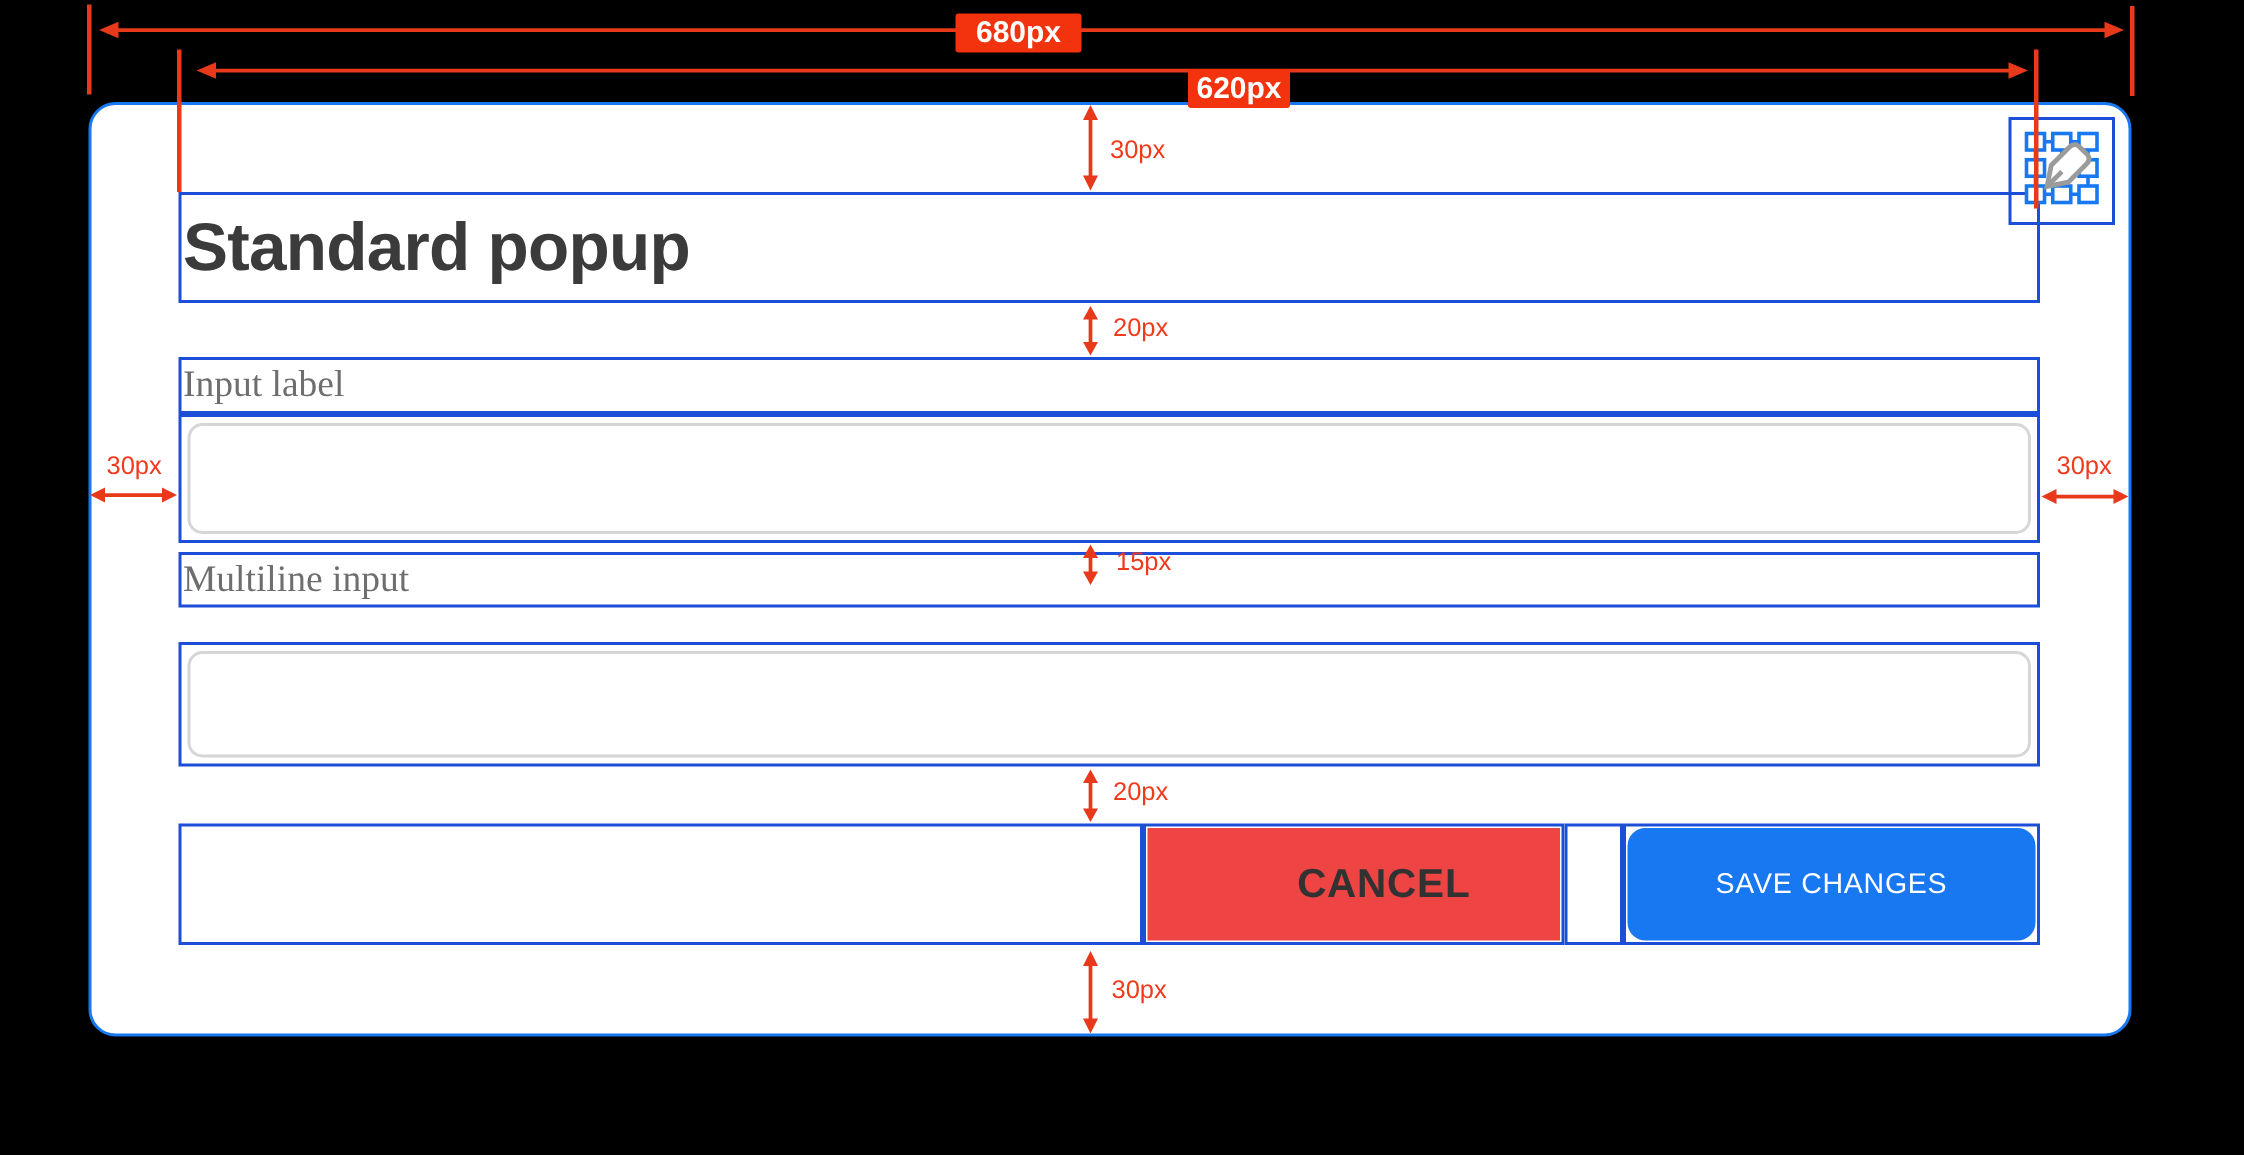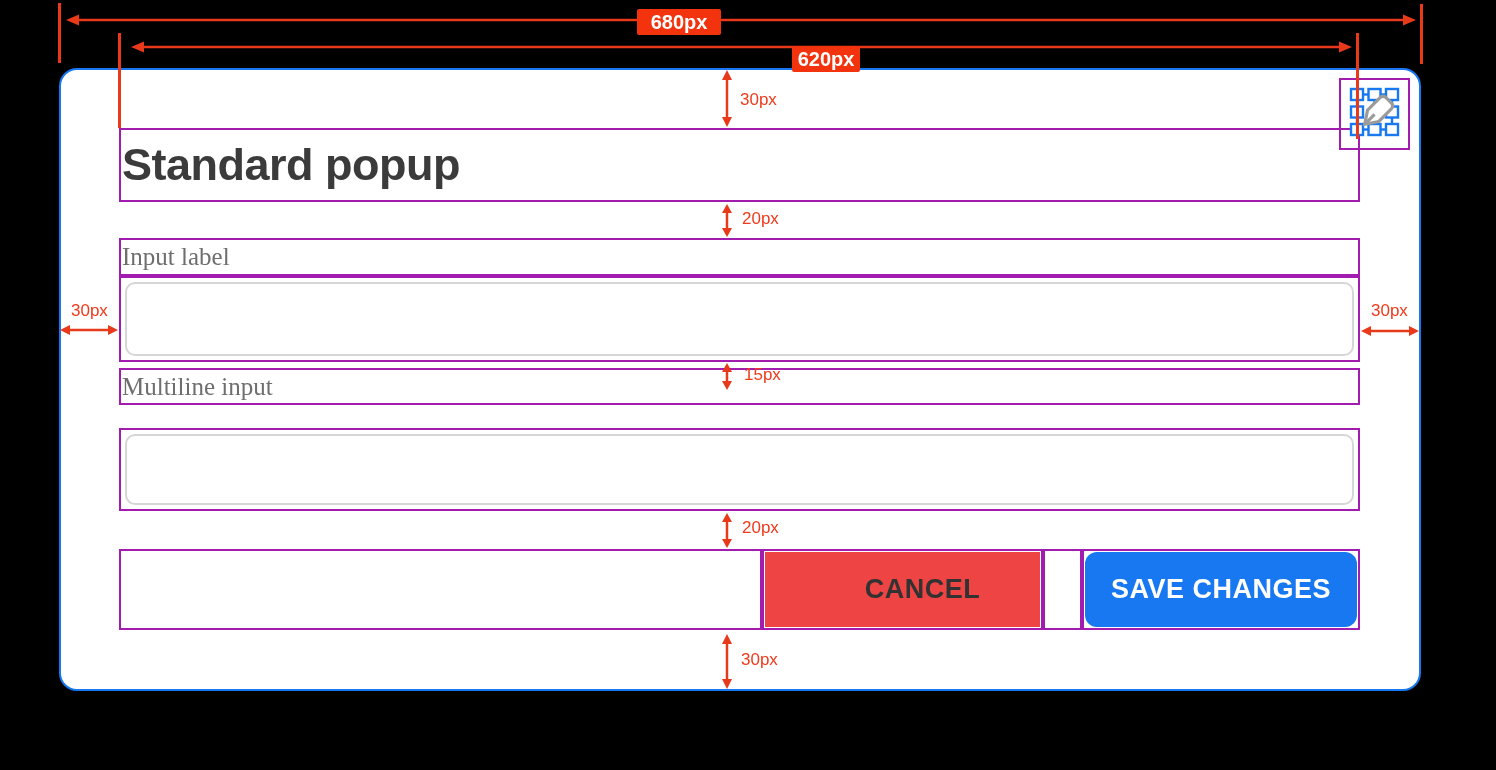--- a/index.html
+++ b/index.html
@@ -6,41 +6,41 @@
   .canvas{
     position:relative;width:1496px;height:770px;background:#000;overflow:hidden;
     font-family:"Liberation Sans", sans-serif;
   }
   
   .popup{
     position:absolute;left:59px;top:68px;width:1362px;height:623px;
     background:#fff;border:2px solid #1778F2;border-radius:18px;box-sizing:border-box;
   }
   
-  .bx{position:absolute;border:2px solid #a21caf;box-sizing:border-box;background:#fff;}
+  .bx{position:absolute;border:2px solid #1d4ed8;box-sizing:border-box;background:#fff;}
   .title-box{left:119px;top:128px;width:1241px;height:74px;display:flex;align-items:center;}
   .title-text{font-size:45px;font-weight:700;color:#3b3b3b;letter-spacing:-0.5px;padding-left:1px;white-space:nowrap;}
   .label-box{left:119px;width:1241px;display:flex;align-items:center;}
   .label-text{font-size:25px;color:#6e6e6e;padding-left:1px;white-space:nowrap;font-family:Liberation Serif, serif;}
   .lb1{top:238px;height:38px;}
   .fb1{left:119px;top:276px;width:1241px;height:86px;}
   .lb2{top:368px;height:37px;}
   .fb2{left:119px;top:428px;width:1241px;height:83px;}
   .inner-input{position:absolute;left:4px;right:4px;top:4px;bottom:4px;
     border:2px solid #d6d6d6;border-radius:10px;background:#fff;}
   .row-empty{left:119px;top:549px;width:643px;height:81px;}
   .cancel-box{left:762px;top:549px;width:281px;height:81px;}
   .gap-box{left:1043px;top:549px;width:39px;height:81px;}
   .save-box{left:1082px;top:549px;width:278px;height:81px;}
   .btn-fill{position:absolute;left:1px;right:1px;top:1px;bottom:1px;
     display:flex;align-items:center;justify-content:center;cursor:pointer;}
   .cancel-fill{background:#ef4444;border-radius:0;padding-left:40px;}
   .save-fill{background:#1778F2;border-radius:12px;}
   .cancel-label{font-size:27px;font-weight:700;color:#323232;letter-spacing:.5px;}
-  .save-label{font-size:27px;font-weight:700;color:#fff;letter-spacing:.5px;}
+  .save-label{font-size:19px;font-weight:400;color:#fff;letter-spacing:.5px;}
   
   .icon-box{left:1339px;top:78px;width:71px;height:72px;background:transparent;}
   .icon-box svg{position:absolute;left:0;top:0;}
   
   .guide{position:absolute;width:3px;background:#e8391b;}
   .g1{left:58px;top:3px;height:60px;}
   .g2{left:118px;top:33px;height:95px;}
   .g3{left:1356px;top:33px;height:106px;}
   .g4{left:1420px;top:4px;height:60px;}
   .badge{

